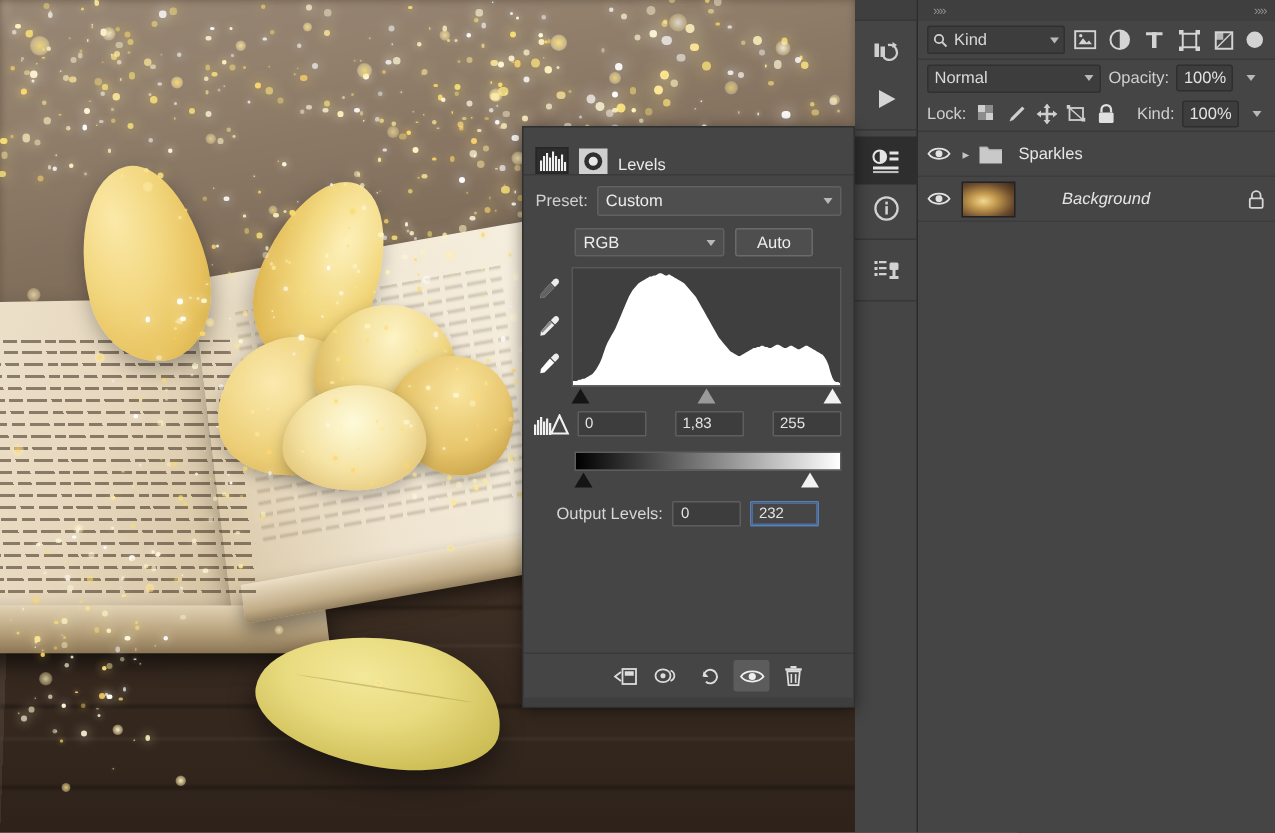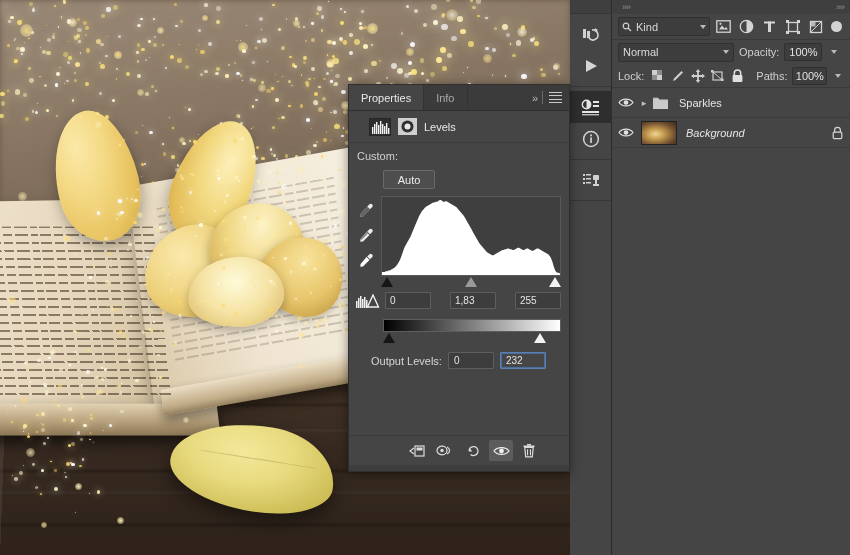--- a/index.html
+++ b/index.html
@@ -273,32 +273,32 @@
     margin-left: 3px;
   }
   .adj-icon-cell { width: 26px; display: flex; align-items: center; justify-content: center; }
   .link-cell { width: 12px; display: flex; align-items: center; justify-content: center; }
   .mask-thumb {
     width: 34px; height: 24px; background: #ffffff;
     outline: 2px solid #d8d8d8; outline-offset: 1px;
     margin-left: 1px;
   }
   .layer-name { flex: 1; padding-left: 9px; font-size: 11px; color: #e6e6e6; }
-  .layer-name.italic { font-style: italic; }
+  .layer-name.italic { font-style: italic; margin-left: 22px; }
   .lock-cell { width: 26px; display: flex; align-items: center; justify-content: center; }
 
   
   .props {
     position: absolute; left: 348px; top: 84px; width: 222px; height: 388px;
     background: #454545; border: 1px solid #2f2f2f;
     box-shadow: 0 2px 10px rgba(0,0,0,.45);
     display: flex; flex-direction: column;
   }
   .props-head {
-    display: flex; align-items: center; height: 32px; padding: 0 20px;
+    display: flex; align-items: flex-end; height: 32px; padding: 0 8px;
     gap: 7px; border-bottom: 1px solid #3a3a3a;
   }
   .levels-glyph {
     width: 22px; height: 18px; background: #2d2d2d; border: 1px solid #262626;
     display: flex; align-items: flex-end; justify-content: center; padding-bottom: 1px;
   }
   .adj-circle {
     width: 19px; height: 17px; background: #cfcfcf;
     display: flex; align-items: center; justify-content: center;
   }
@@ -1329,21 +1329,21 @@
             </svg>
           </div>
           <div class="lbtn">
             <svg width="13" height="14" viewBox="0 0 13 14">
               <path d="M3.3 6 V4.2 a3.2 3.2 0 0 1 6.4 0 V6" fill="none" stroke="#e0e0e0" stroke-width="1.5"></path>
               <rect x="1.6" y="6" width="9.8" height="7" rx="1" fill="#e0e0e0"></rect>
             </svg>
           </div>
         </div>
         <div class="spacer"></div>
-        <span class="mini-label">Paths:</span>
+        <span class="mini-label">Kind:</span>
         <div class="num-field">
           <span>100%</span>
         </div>
         <div class="stepper">
           <span class="caret"></span>
         </div>
       </div>
 
       <div class="layer-list">
 
@@ -1380,39 +1380,20 @@
               <rect x="2.2" y="6.2" width="8.6" height="6.4" rx="1" fill="none" stroke="#d6d6d6" stroke-width="1.2"></rect>
             </svg>
           </div>
         </div>
 
       </div>
     </div>
   </div>
 
   <div class="props">
-    <div class="tabbar">
-      <div class="tab active">
-        <span>Properties</span>
-      </div>
-      <div class="tab">
-        <span>Info</span>
-      </div>
-      <div class="tabbar-spacer"></div>
-      <div class="tab-icons">
-        <span class="chevs">»</span>
-        <span class="vdiv"></span>
-        <div class="hamb">
-          <i></i>
-            <i></i>
-            <i></i>
-            <i></i>
-        </div>
-      </div>
-    </div>
 
     <div class="props-head">
       <div class="levels-glyph">
         <svg width="19" height="14" viewBox="0 0 19 14">
           <rect x="1" y="7" width="1.4" height="7" fill="#f0f0f0"></rect>
           <rect x="3" y="4" width="1.4" height="10" fill="#f0f0f0"></rect>
           <rect x="5" y="2" width="1.4" height="12" fill="#f0f0f0"></rect>
           <rect x="7" y="5" width="1.4" height="9" fill="#f0f0f0"></rect>
           <rect x="9" y="1" width="1.4" height="13" fill="#f0f0f0"></rect>
           <rect x="11" y="4" width="1.4" height="10" fill="#f0f0f0"></rect>
@@ -1424,24 +1405,32 @@
       <div class="adj-circle">
         <svg width="13" height="13" viewBox="0 0 13 13">
           <circle cx="6.5" cy="6.5" r="6" fill="#2f2f2f"></circle>
           <circle cx="6.5" cy="6.5" r="3" fill="#e8e8e8"></circle>
         </svg>
       </div>
       <span class="props-title">Levels</span>
     </div>
 
     <div class="preset-row">
-      <span class="preset-label">Custom:</span>
+      <span class="preset-label">Preset:</span>
+      <div class="preset-select">
+        <span class="lbl">Custom</span>
+        <span class="caret"></span>
+      </div>
     </div>
 
     <div class="chan-row">
+      <div class="chan-select">
+        <span class="lbl">RGB</span>
+        <span class="caret"></span>
+      </div>
       <div class="auto-btn">
         <span>Auto</span>
       </div>
     </div>
 
     <div class="hist-area">
       <div class="eyedroppers">
         <div class="eyedrop">
           <svg width="16" height="16" viewBox="0 0 16 16">
             <path d="M11.5 1.2 a2 2 0 0 1 2.8 2.8 L12 6.3 L9.2 3.5z" fill="#ededed"></path>

